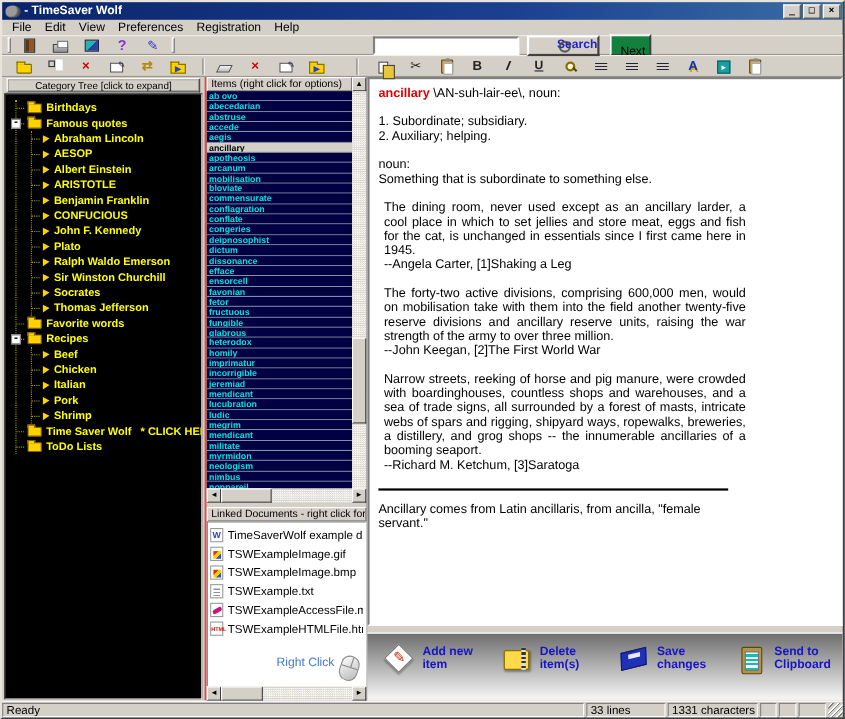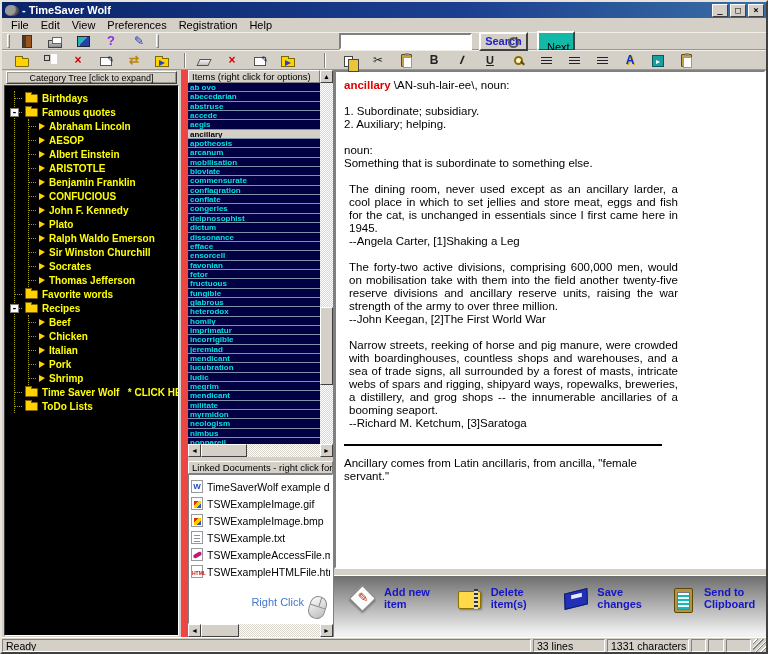--- a/index.html
+++ b/index.html
@@ -57,29 +57,29 @@
   .ic-clipboard::before{content:"";position:absolute;left:1px;top:2px;width:7px;height:9px;background:#fff;border:1px solid #999;}
   .ic-clipboard::after{content:"";position:absolute;left:3px;top:-2px;width:4px;height:3px;background:#8a8a8a;border-radius:1px;}
   .ic-find{width:9px;height:9px;border:2px solid #8a6d00;border-radius:50%;margin-top:1px;background:#fff8d0;}
   .ic-find::after{content:"";position:absolute;width:5px;height:2px;background:#5a4a00;transform:rotate(45deg);right:-4px;bottom:-1px;}
   .ic-align{width:11px;height:9px;margin-top:3px;background:repeating-linear-gradient(to bottom,#223 0 1px,transparent 1px 3px);}
   .ic-schedule{width:12px;height:12px;background:#18a0a0;border:1px solid #0a5a5a;margin-top:1px;}
   .ic-schedule::after{content:"▸";position:absolute;inset:0;color:#fff;font-size:8px;line-height:11px;}
 
   
   .search-input{width:133px;height:17px;border:2px solid;border-color:#808080 #fff #fff #808080;background:#fff;font-size:11px;margin-left:177px;padding:0 2px;}
-  .search-btn{margin-left:7px;width:49px;height:19px;background:#d4d0c8;border:2px solid;border-color:#fff #404040 #404040 #fff;font:bold 11px "Liberation Sans",sans-serif;color:#2222cc;position:relative;padding:0;}
+  .search-btn{margin-left:7px;width:66px;height:19px;background:#d4d0c8;border:2px solid;border-color:#fff #404040 #404040 #fff;font:bold 11px "Liberation Sans",sans-serif;color:#2222cc;position:relative;padding:0;text-align:right;}
   .search-btn::after{content:"";position:absolute;width:7px;height:7px;border:2px solid #404040;border-radius:50%;left:27px;top:3px;opacity:.8;}
-  .next-btn{margin-left:9px;width:38px;height:18px;background:#14b8a6;border:2px solid;border-color:#fff #404040 #404040 #fff;font-size:11px;color:#000;padding:8px;}
+  .next-btn{margin-left:9px;width:38px;height:18px;background:#15803d;border:2px solid;border-color:#fff #404040 #404040 #fff;font-size:11px;color:#000;padding:8px;}
 
   
   .main{flex:1;display:flex;overflow:hidden;}
 
   
-  .tree-panel{width:186px;flex:none;display:flex;flex-direction:column;padding:1px 2px 1px 2px;background:#d4d0c8;border-right:7px solid #ef4444;}
+  .tree-panel{width:186px;flex:none;display:flex;flex-direction:column;padding:1px 2px 1px 2px;background:#d4d0c8;border-right:2px solid #ef4444;}
   .tree-header{height:13px;flex:none;background:#d4d0c8;border:1px solid;border-color:#fff #404040 #404040 #fff;box-shadow:inset 0 0 0 1px #9a968e;font-size:9px;line-height:10px;text-align:center;padding:0;margin:0 2px 1px 2px;color:#000;}
   .tree-body{flex:1;background:#000;border:1px solid;border-color:#404040 #fff #fff #404040;overflow:hidden;padding:5px 0 0 0;}
   .tree-root{margin-left:9px;border-left:1px dotted #a0a000;}
   .tree-row{display:flex;align-items:center;height:14px;position:relative;color:#ffff00;font:bold 10px "Liberation Sans",sans-serif;cursor:default;}
   .tree-row::before{content:"";width:7px;border-top:1px dotted #a0a000;margin-right:1px;flex:none;}
   .expand-box{position:absolute;left:-5px;top:3px;width:9px;height:9px;background:#fff;border:1px solid #808080;color:#000;font:bold 9px/7px "DejaVu Sans Mono",monospace;text-align:center;}
   .folder-ic{width:13px;height:9px;background:#ffd200;border:1px solid #806000;border-radius:1px;position:relative;margin:0 4px 0 2px;flex:none;}
   .folder-ic::before{content:"";position:absolute;top:-3px;left:-1px;width:5px;height:2px;background:#ffd200;border:1px solid #806000;border-bottom:none;}
   .arrow-ic{width:0;height:0;border-left:6px solid #ffd200;border-top:3px solid transparent;border-bottom:4px solid transparent;margin:0 4px 0 2px;flex:none;}
   .tree-children{margin-left:13px;border-left:1px dotted #a0a000;}

